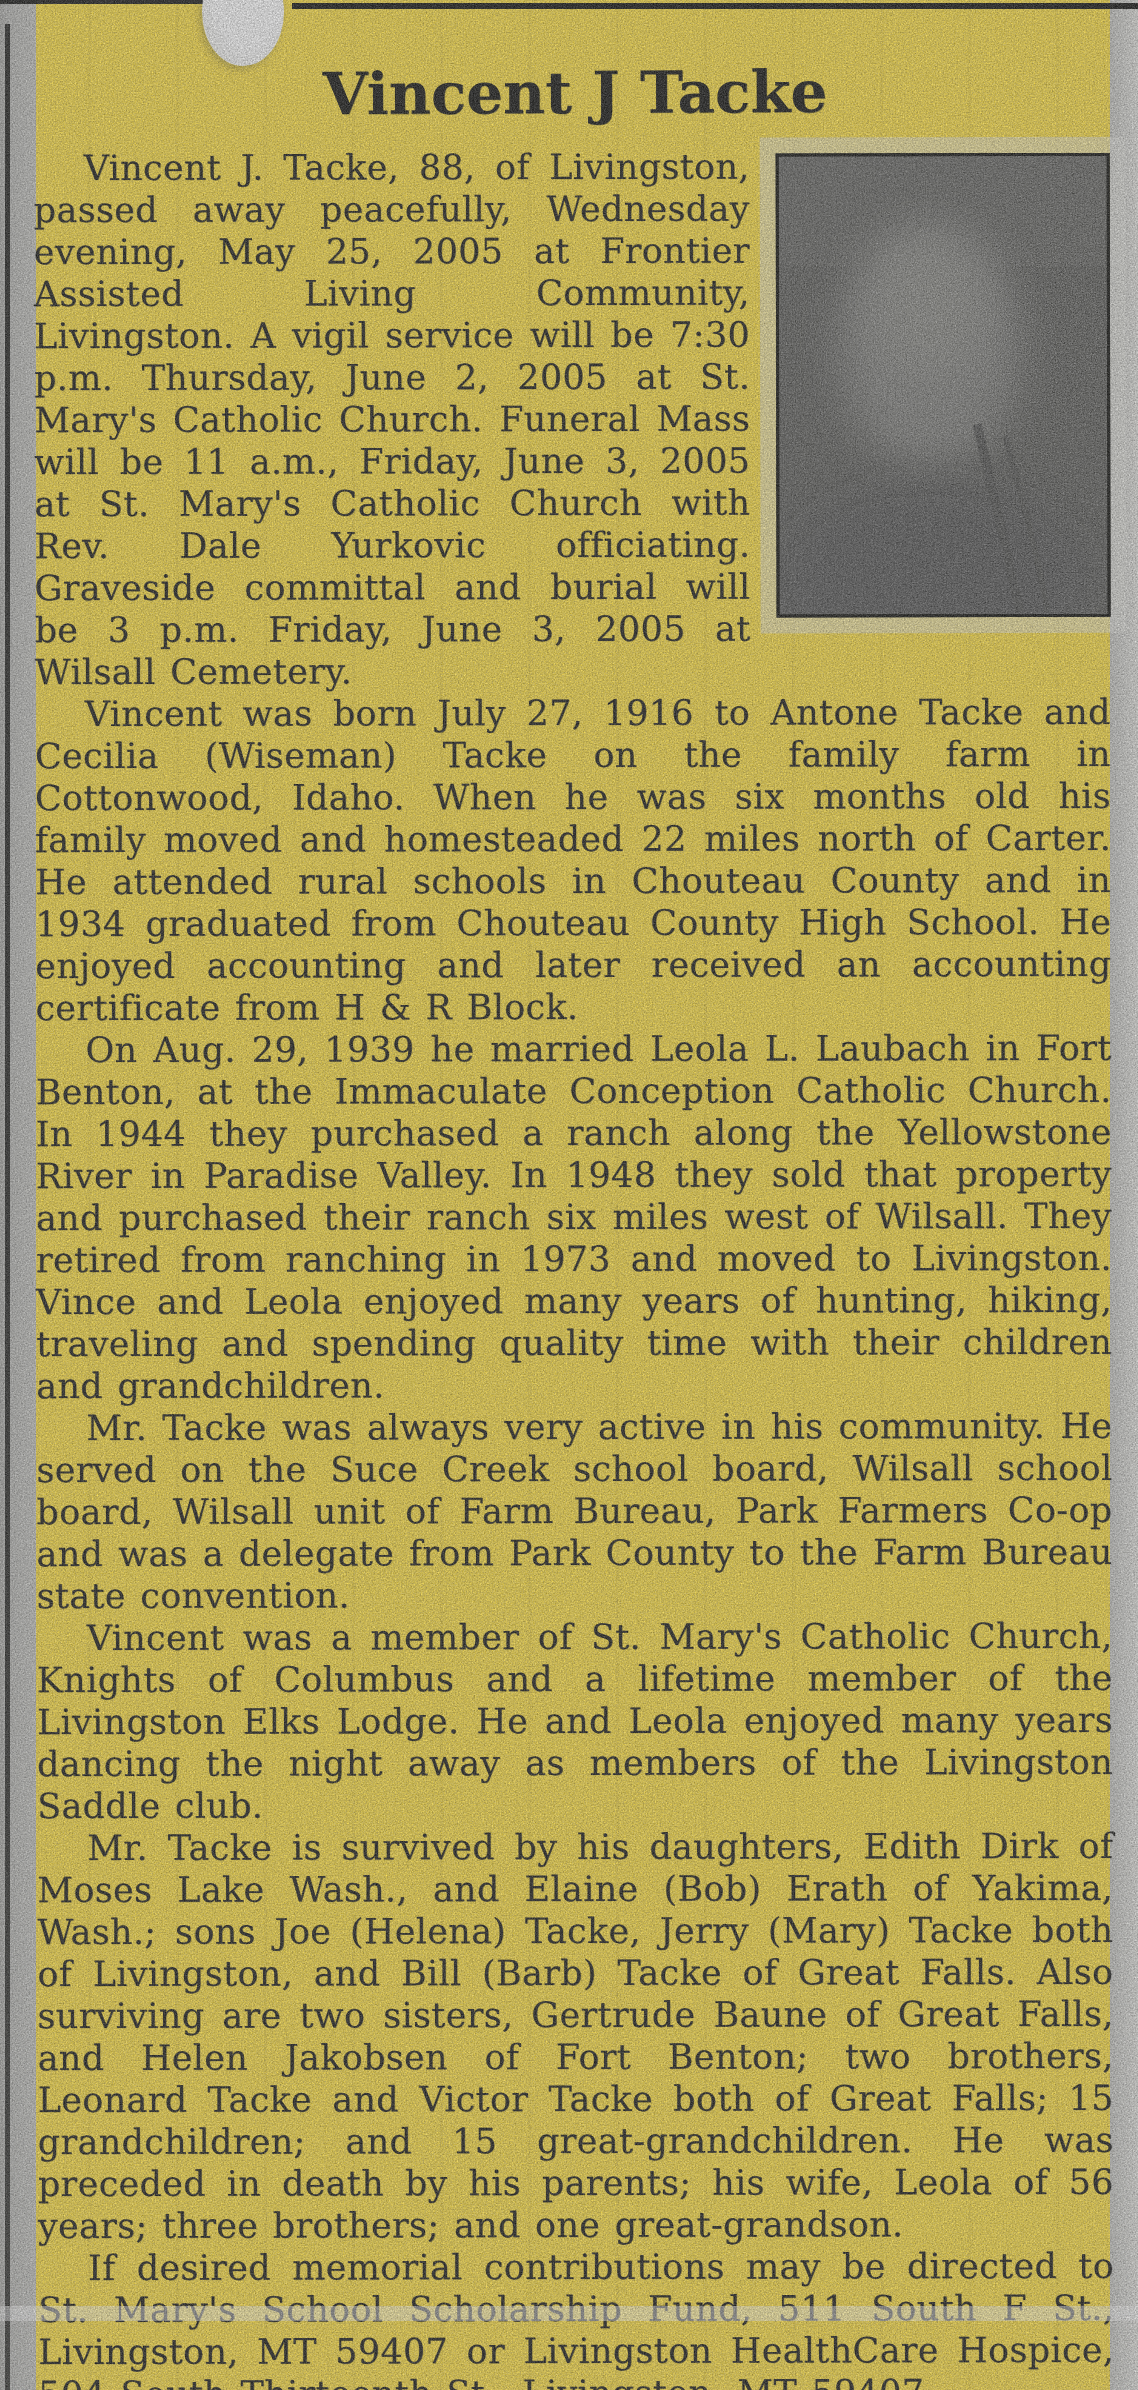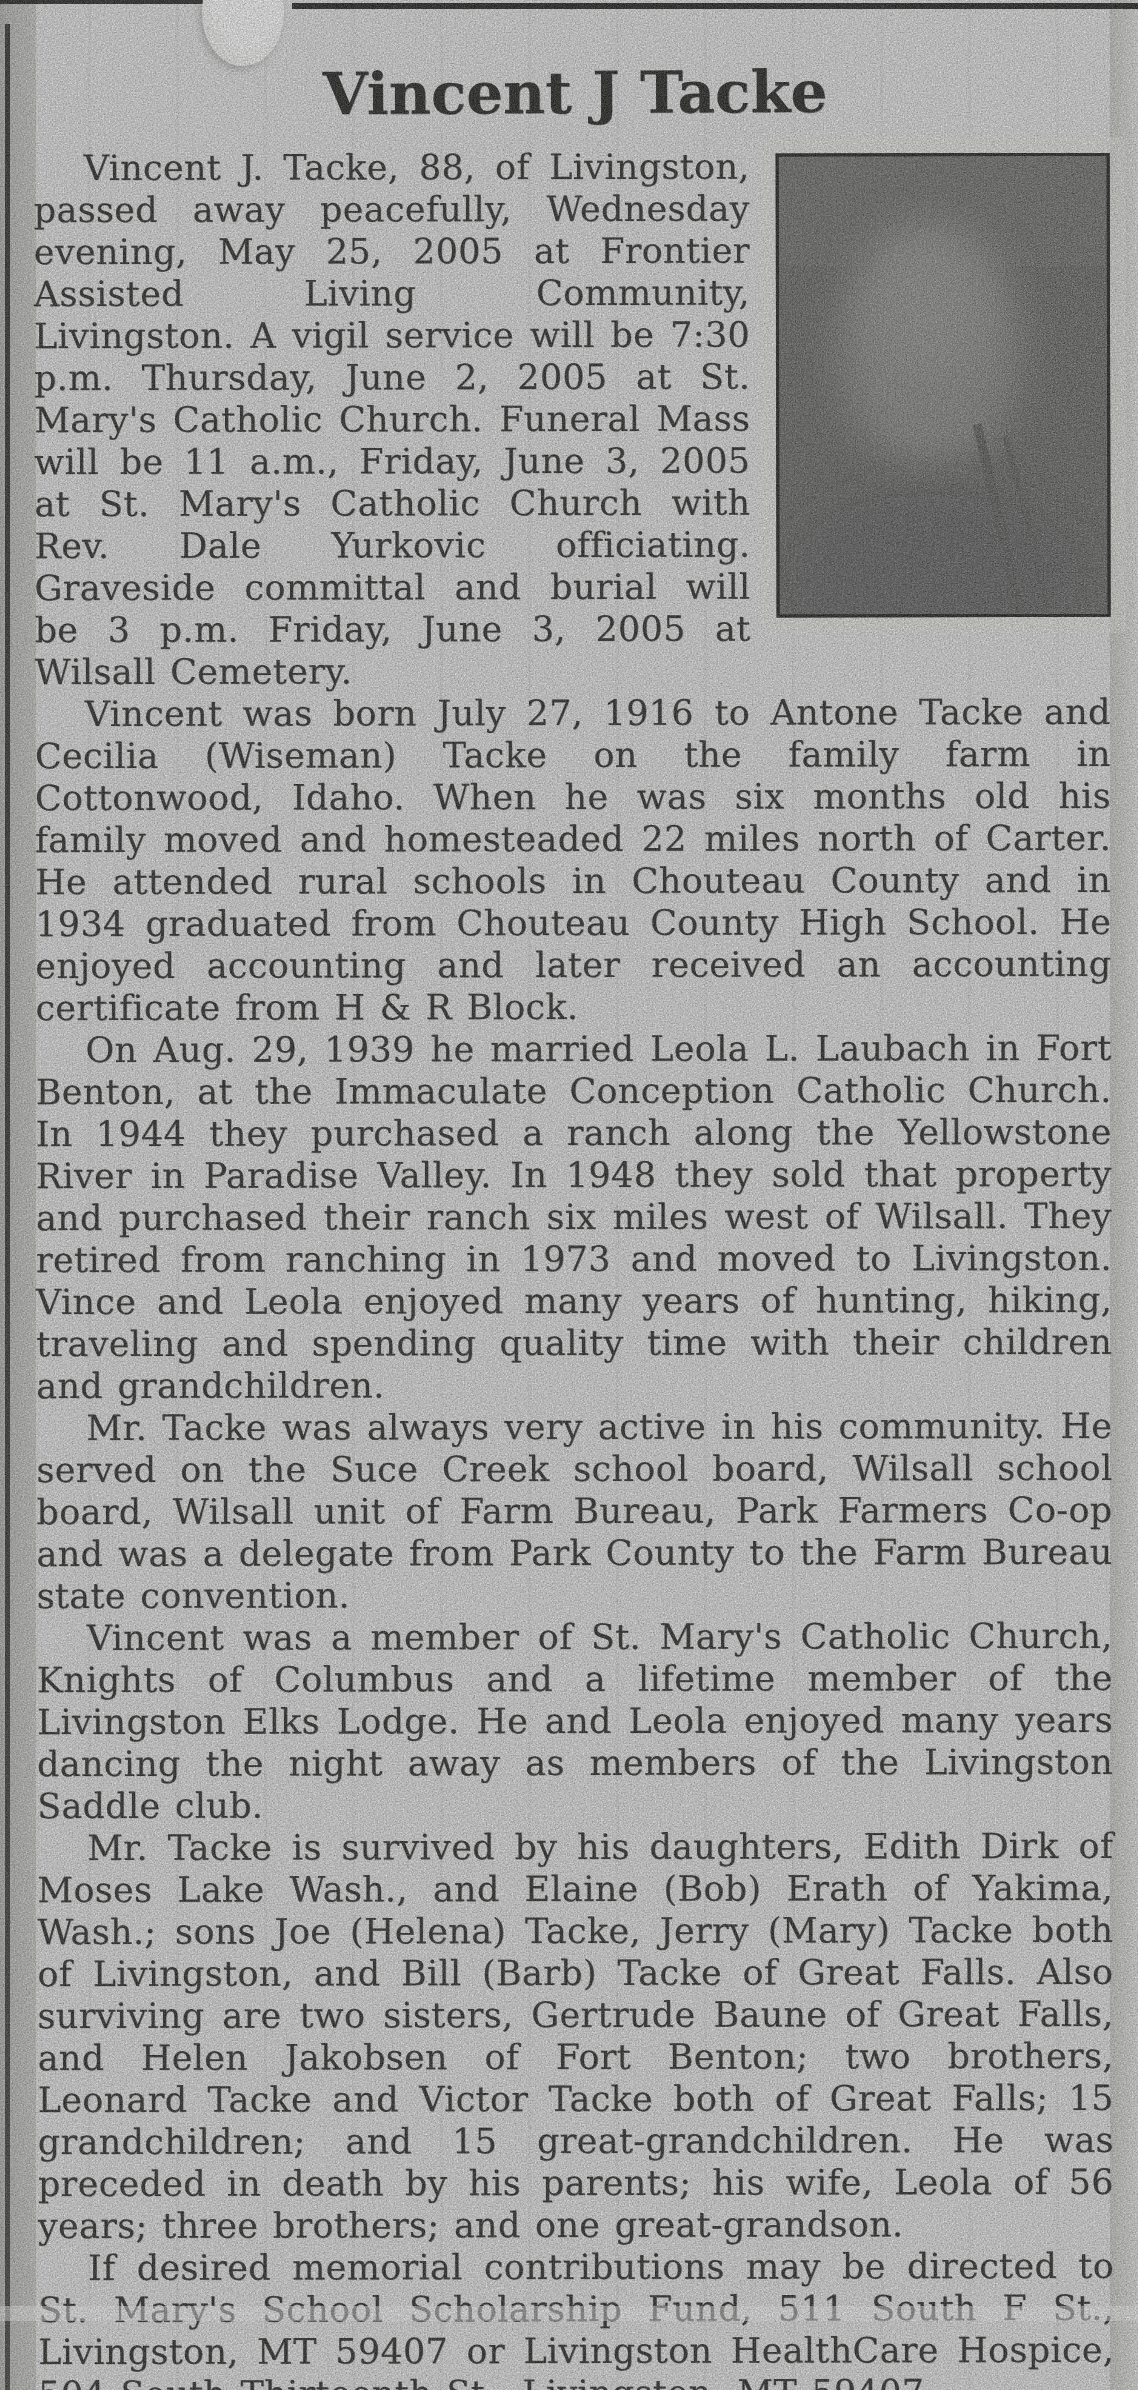--- a/index.html
+++ b/index.html
@@ -11,21 +11,21 @@
     height: 2390px;
     overflow: hidden;
     background: #a8a8a5;
     font-family: "DejaVu Serif", "Liberation Serif", serif;
   }
   .clipping {
     position: absolute;
     left: 0; top: 0;
     width: 1138px;
     height: 2390px;
-    background: #e5e5e5;
+    background: #fde047;
     overflow: hidden;
   }
   
   .edge-left {
     position: absolute; left: 0; top: 0;
     width: 36px; height: 100%;
     background: linear-gradient(90deg, #b4b4b1, #c6c6c2);
   }
   .edge-right {
     position: absolute; right: 0; top: 0;

